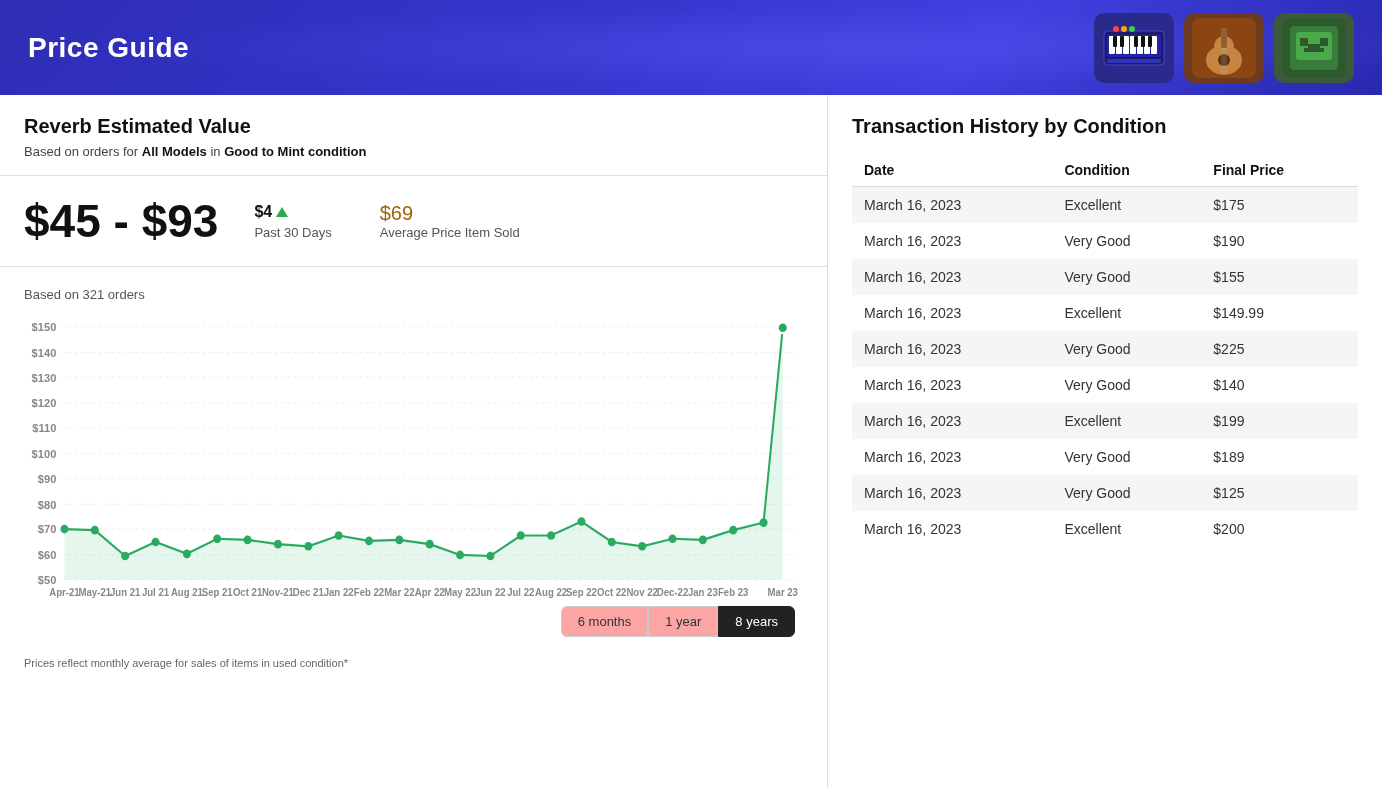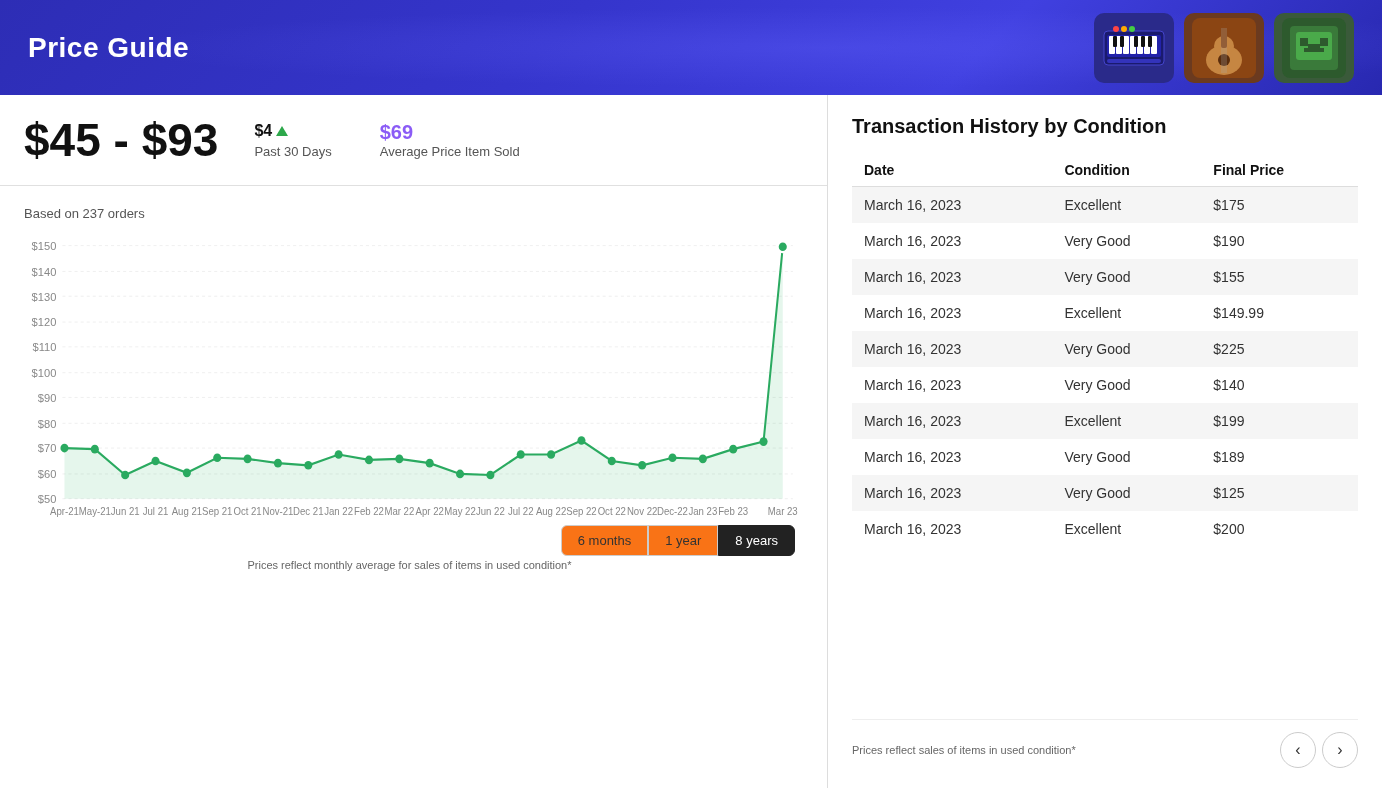--- a/index.html
+++ b/index.html
@@ -118,22 +118,22 @@
       border-bottom: 10px solid #2da84b;
       display: inline-block;
     }
     .price-period {
       font-size: 13px;
       color: #555;
     }
     .avg-price { margin-left: 12px; }
     .avg-price-value {
       font-size: 20px;
-      font-weight: 700;
-      color: #8b5cf6;
+      font-weight: 400;
+      color: #a16207;
     }
     .avg-price-label {
       font-size: 13px;
       color: #555;
     }
 
     
     .price-history-section {
       padding: 20px 24px 10px;
       flex: 1;
@@ -148,55 +148,56 @@
       font-size: 13px;
       color: #555;
       margin-bottom: 16px;
     }
 
     
     .chart-container {
       width: 100%;
       height: 280px;
       position: relative;
+      font-weight: bold;
     }
     svg.chart {
       width: 100%;
       height: 100%;
     }
 
     
     .time-filters {
       display: flex;
       justify-content: flex-end;
       gap: 0;
       margin-top: 8px;
       margin-right: 8px;
     }
     .time-btn {
       padding: 7px 16px;
       border: 1px solid #ccc;
-      background: #f97316;
+      background: #fca5a5;
       cursor: pointer;
       font-size: 13px;
       color: #333;
     }
     .time-btn:first-child { border-radius: 6px 0 0 6px; }
     .time-btn:last-child { border-radius: 0 6px 6px 0; }
     .time-btn.active {
       background: #222;
       color: white;
       border-color: #222;
     }
 
     .price-note {
       font-size: 11px;
       color: #666;
-      text-align: center;
-      margin-top: 3px;
+      text-align: left;
+      margin-top: 20px;
       padding-right: 8px;
     }
 
     
     .right-panel {
       flex: 1;
       display: flex;
       flex-direction: column;
       padding: 20px 24px;
     }
@@ -334,38 +335,44 @@
           <rect x="26" y="26" width="12" height="8" fill="#2d5a2d"></rect>
         </svg>
       </div>
     </div>
   </div>
 
   <div class="main-content">
 
     <div class="left-panel">
 
+      <div class="rev-value-section">
+        <div class="rev-title">Reverb Estimated Value</div>
+        <div class="rev-subtitle">
+          <span>Based on orders for </span><strong>All Models</strong><span> in </span><strong>Good to Mint condition</strong>
+        </div>
+      </div>
 
       <div class="price-display-section">
         <div class="price-range">$45 - $93</div>
         <div class="price-meta">
           <div class="price-change">
             <span class="price-change-value">$4</span>
             <span class="arrow-up"></span>
           </div>
           <div class="price-period">Past 30 Days</div>
         </div>
         <div class="avg-price">
           <div class="avg-price-value">$69</div>
           <div class="avg-price-label">Average Price Item Sold</div>
         </div>
       </div>
 
       <div class="price-history-section">
-        <div class="ph-subtitle">Based on 237 orders</div>
+        <div class="ph-subtitle">Based on 321 orders</div>
 
         <div class="chart-container">
           <svg class="chart" viewBox="0 0 770 260" preserveAspectRatio="none">
 
             <defs>
               <pattern id="grid" width="100%" height="23.6" patternUnits="userSpaceOnUse">
                 <line x1="0" y1="0" x2="770" y2="0" stroke="#e0e0e0" stroke-width="0.5" stroke-dasharray="3,3"></line>
               </pattern>
             </defs>
 
@@ -518,22 +525,15 @@
               <td>$125</td>
             </tr>
             <tr>
               <td>March 16, 2023</td>
               <td>Excellent</td>
               <td>$200</td>
             </tr>
           </tbody>
       </table>
 
-      <div class="rp-footer">
-        <span class="rp-note">Prices reflect sales of items in used condition*</span>
-        <div class="pagination">
-          <button class="pag-btn">‹</button>
-          <button class="pag-btn">›</button>
-        </div>
-      </div>
     </div>
   </div>
 </div>
 
 </body></html>

